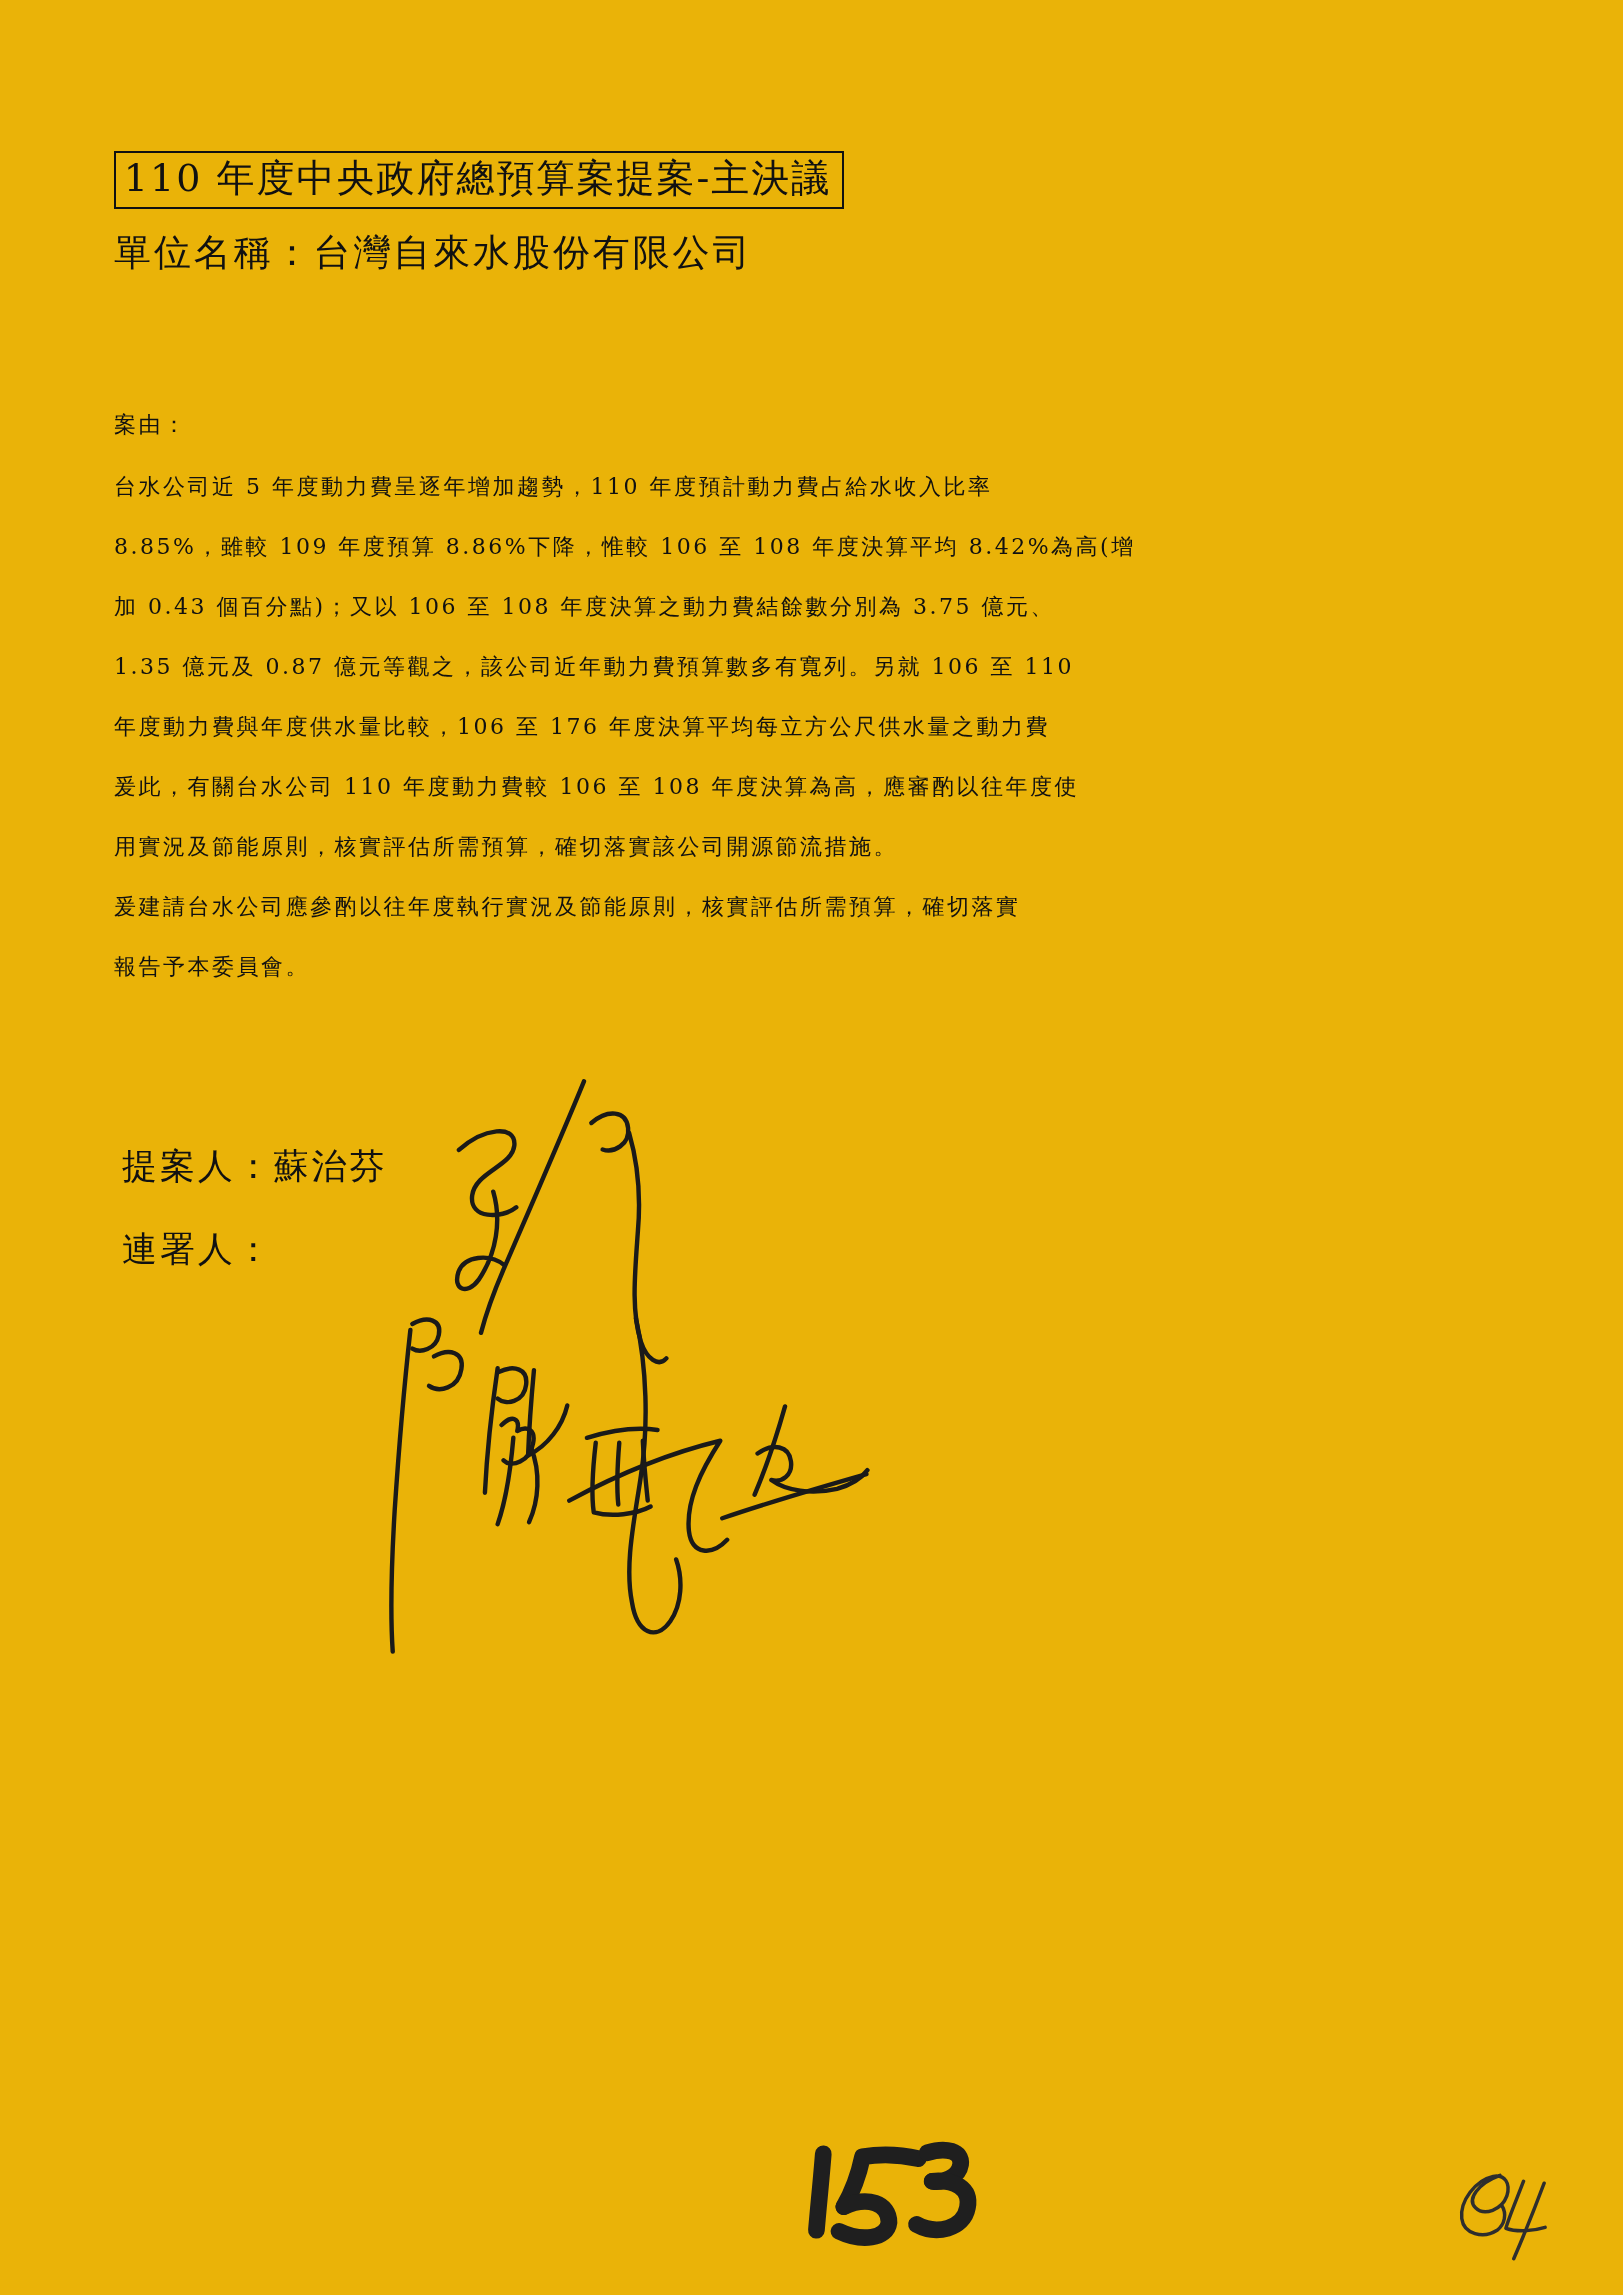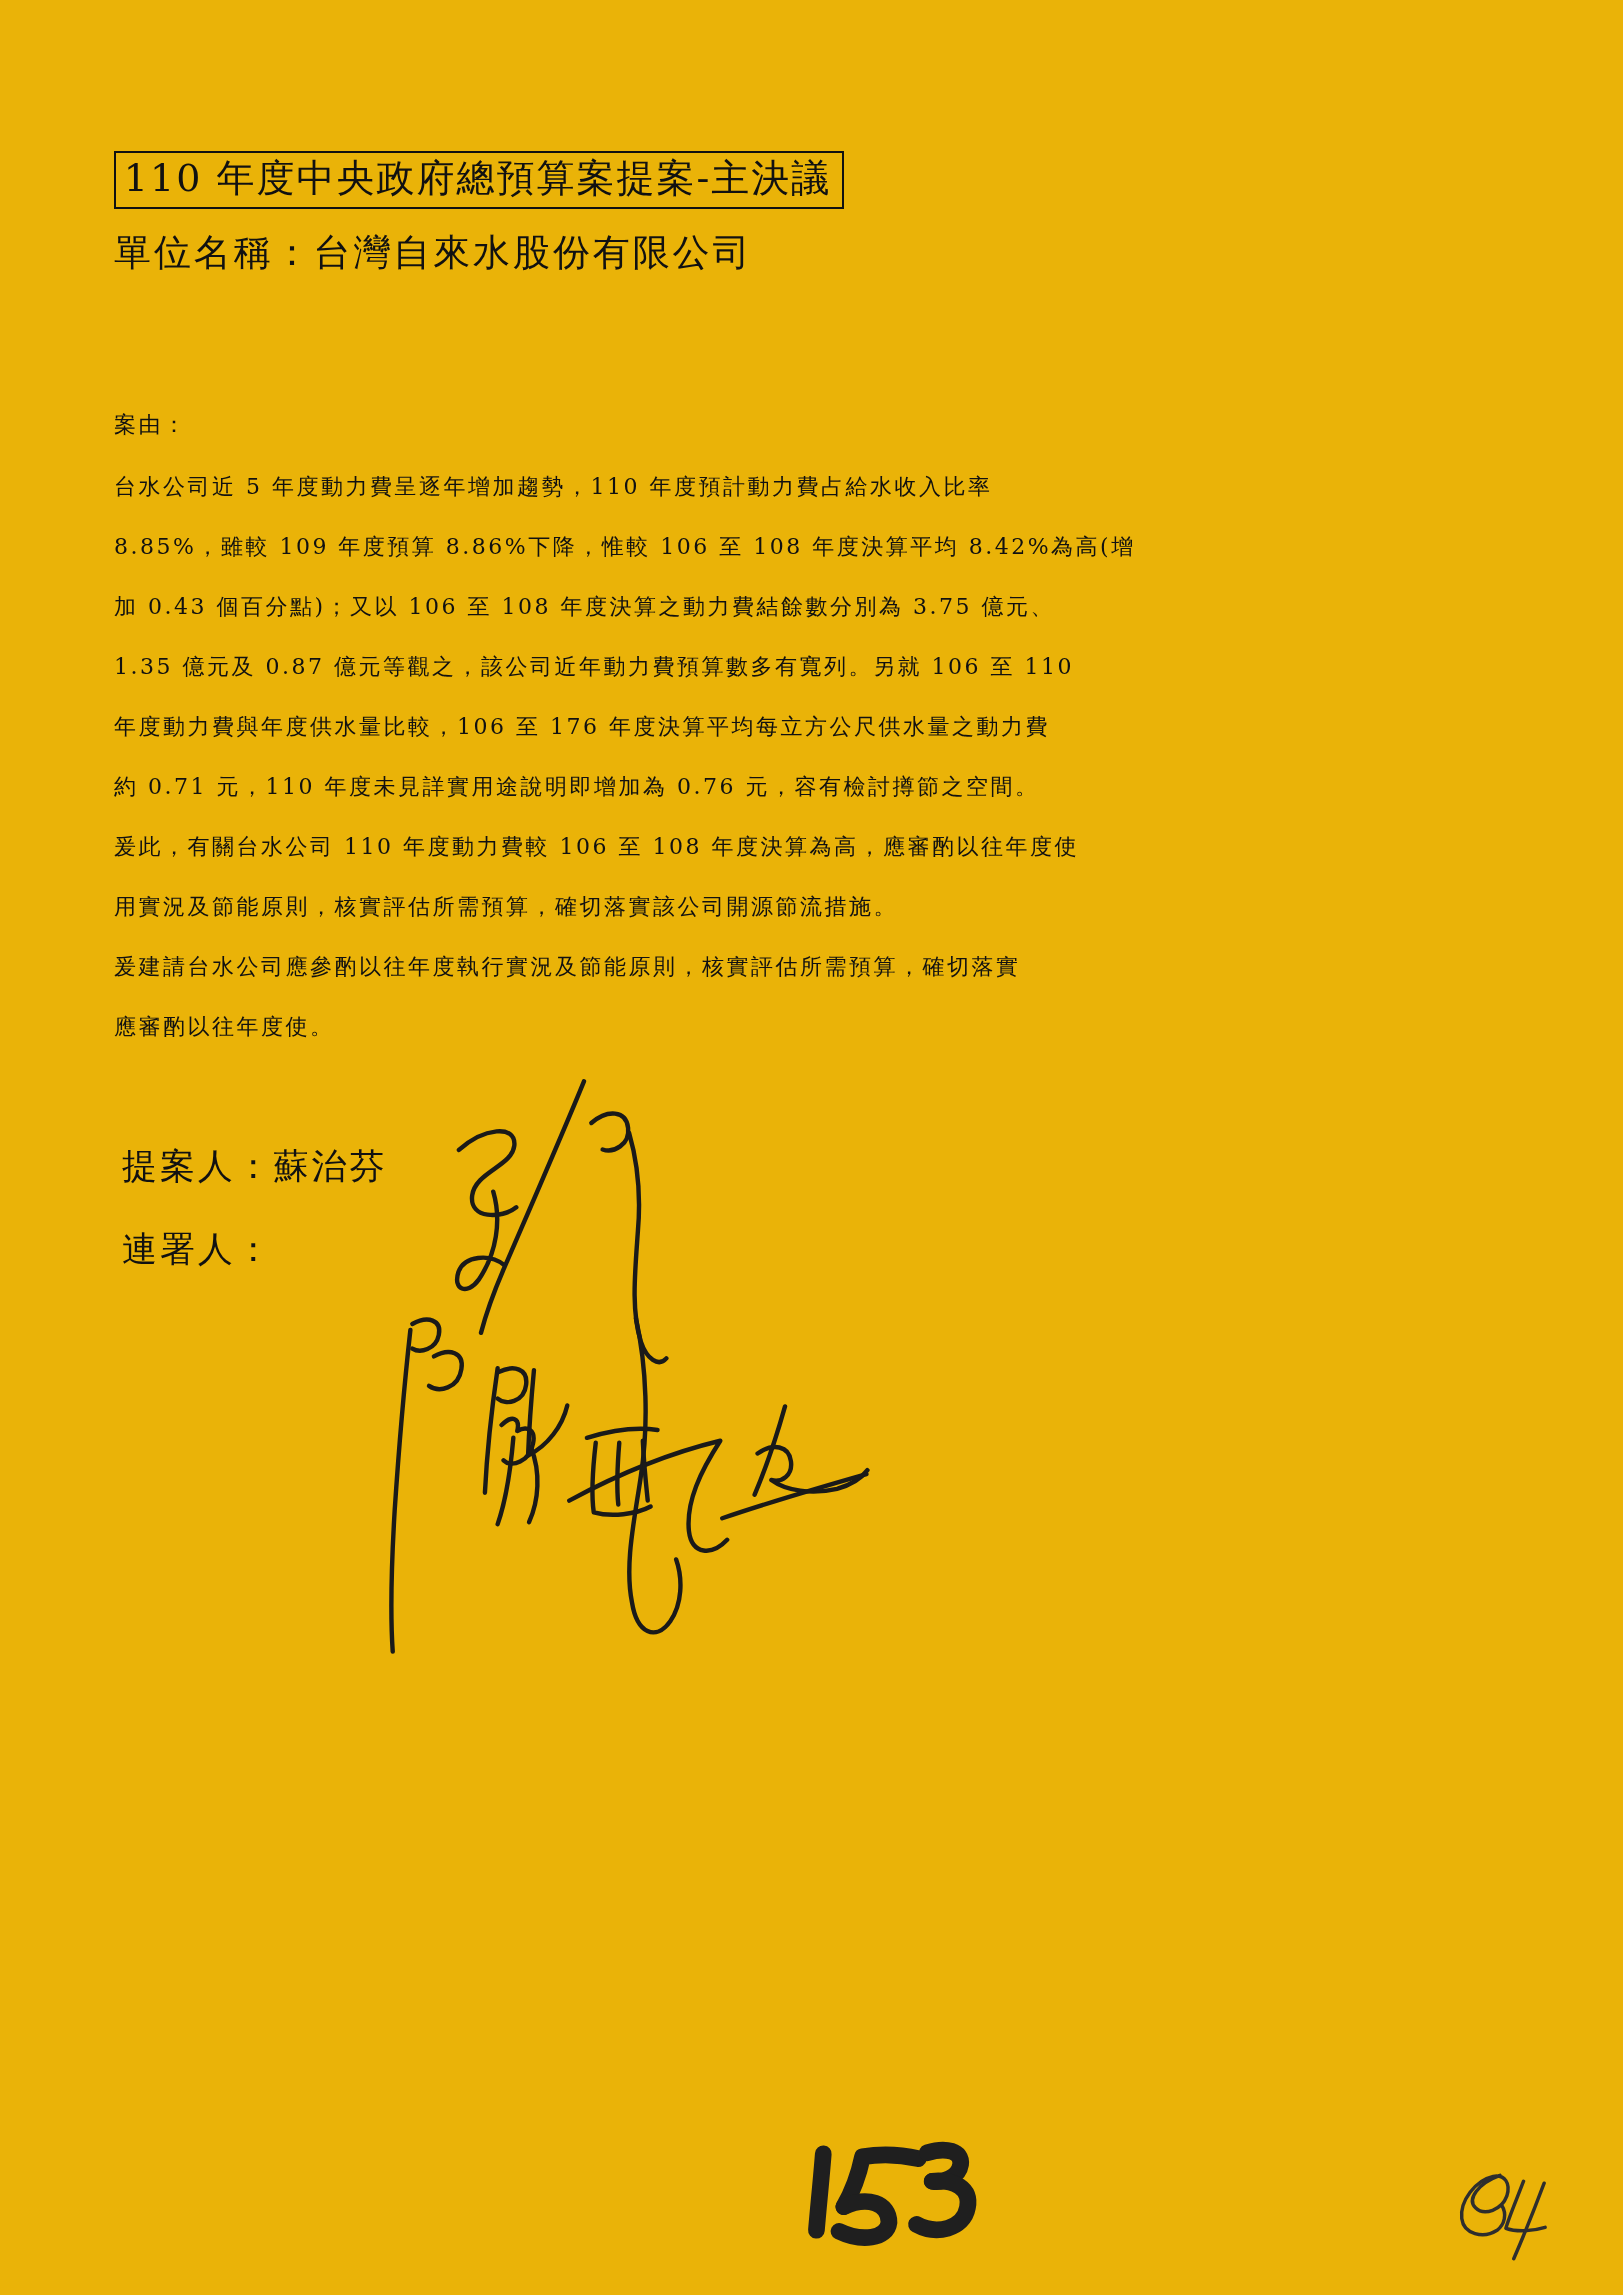--- a/index.html
+++ b/index.html
@@ -82,25 +82,24 @@
 
   <div class="unit-name">單位名稱：台灣自來水股份有限公司</div>
 
   <div class="case-block">
     <div class="case-heading">案由：</div>
     <div class="case-line">台水公司近 5 年度動力費呈逐年增加趨勢，110 年度預計動力費占給水收入比率</div>
     <div class="case-line">8.85%，雖較 109 年度預算 8.86%下降，惟較 106 至 108 年度決算平均 8.42%為高(增</div>
     <div class="case-line">加 0.43 個百分點)；又以 106 至 108 年度決算之動力費結餘數分別為 3.75 億元、</div>
     <div class="case-line">1.35 億元及 0.87 億元等觀之，該公司近年動力費預算數多有寬列。另就 106 至 110</div>
     <div class="case-line">年度動力費與年度供水量比較，106 至 176 年度決算平均每立方公尺供水量之動力費</div>
-    <div class="case-line">約 0.71 元，110 年度未見詳實用途說明即增加為 0.76 元，容有檢討撙節之空間。</div>
     <div class="case-line">爰此，有關台水公司 110 年度動力費較 106 至 108 年度決算為高，應審酌以往年度使</div>
     <div class="case-line">用實況及節能原則，核實評估所需預算，確切落實該公司開源節流措施。</div>
     <div class="case-line">爰建請台水公司應參酌以往年度執行實況及節能原則，核實評估所需預算，確切落實</div>
-    <div class="case-line">應審酌以往年度使。</div>
+    <div class="case-line">報告予本委員會。</div>
   </div>
 
   <div class="signer-row proposer-row">提案人：蘇治芬</div>
   <div class="signer-row cosigner-row">連署人：</div>
 
   <svg class="handwriting-layer" viewBox="0 0 3310 4680" xmlns="http://www.w3.org/2000/svg">
 
     <g aria-label="handwritten-signature">
       <path class="ink-stroke sig-stroke" d="M935,2345 C985,2300 1052,2292 1048,2336 C1044,2378 968,2390 962,2438 C956,2486 1022,2486 1052,2462"></path>
       <path class="ink-stroke sig-stroke" d="M1005,2430 C1022,2488 1012,2556 975,2610 C952,2642 922,2630 934,2594 C946,2560 998,2556 1028,2580"></path>

